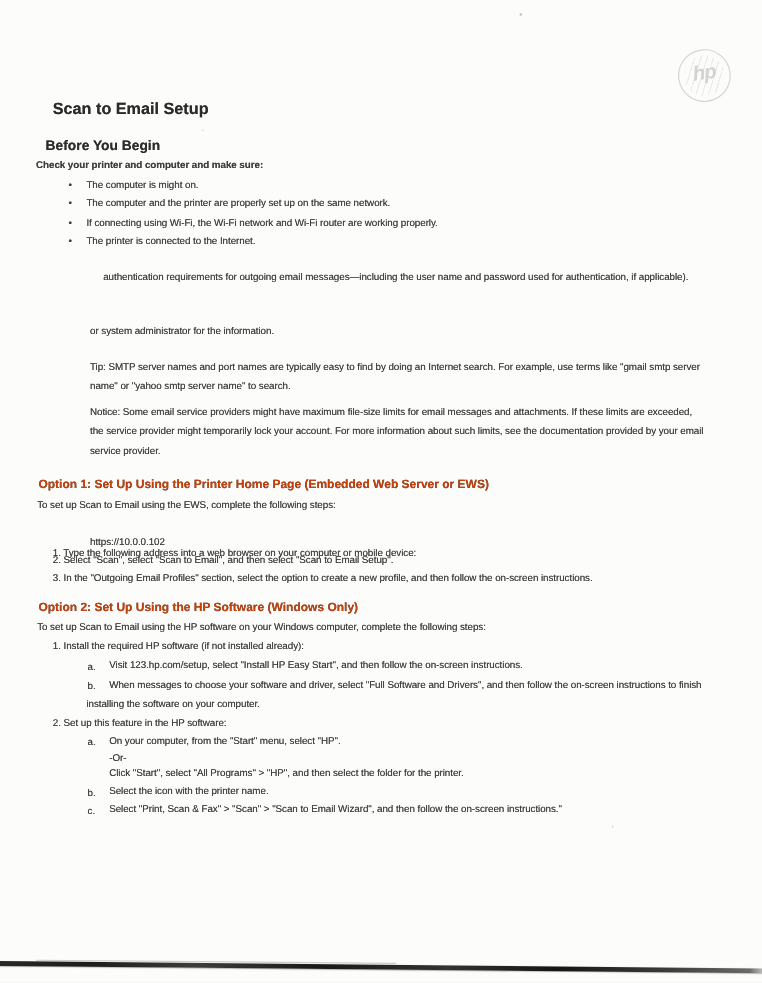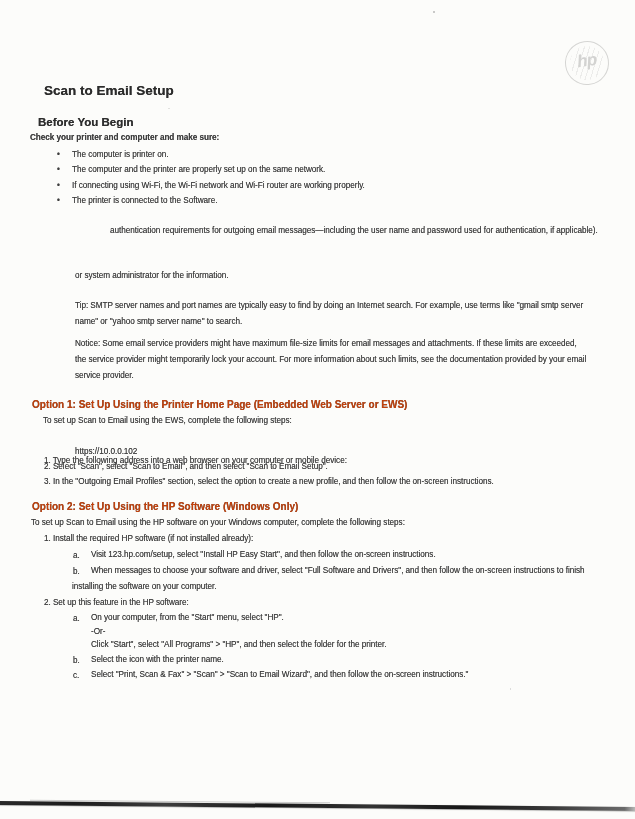--- a/index.html
+++ b/index.html
@@ -99,37 +99,37 @@
 
   <div class="speck" style="left:433px;top:11px;width:2px;height:2px;background:#b9b9b7;"></div>
   <div class="speck" style="left:168px;top:108px;width:2px;height:1px;background:#d8d8d6;"></div>
   <div class="speck" style="left:510px;top:688px;width:1px;height:2px;background:#d2d2d0;"></div>
 
   <div class="line doc-title" style="left:44px;top:84px;">Scan to Email Setup</div>
 
   <div class="line h2" style="left:38px;top:117px;">Before You Begin</div>
   <div class="line" style="left:30px;top:134px;font-weight:bold;">Check your printer and computer and make sure:</div>
 
-  <div class="line" style="left:57px;top:151px;"><span class="bullet-marker">•</span><span>The computer is printer on.</span></div>
+  <div class="line" style="left:57px;top:151px;"><span class="bullet-marker">•</span><span>The computer is might on.</span></div>
   <div class="line" style="left:57px;top:166px;"><span class="bullet-marker">•</span><span>The computer and the printer are properly set up on the same network.</span></div>
   <div class="line" style="left:57px;top:182px;"><span class="bullet-marker">•</span><span>If connecting using Wi-Fi, the Wi-Fi network and Wi-Fi router are working properly.</span></div>
-  <div class="line" style="left:57px;top:197px;"><span class="bullet-marker">•</span><span>The printer is connected to the Software.</span></div>
-  <div class="line" style="left:64px;top:227px;padding-left:46px;">authentication requirements for outgoing email messages—including the user name and password used for authentication, if applicable).</div>
+  <div class="line" style="left:57px;top:197px;"><span class="bullet-marker">•</span><span>The printer is connected to the Internet.</span></div>
+  <div class="line" style="left:40px;top:227px;padding-left:46px;">authentication requirements for outgoing email messages—including the user name and password used for authentication, if applicable).</div>
 
   <div class="line" style="left:75px;top:272px;">or system administrator for the information.</div>
 
   <div class="line" style="left:75px;top:302px;">Tip: SMTP server names and port names are typically easy to find by doing an Internet search. For example, use terms like "gmail smtp server</div>
   <div class="line" style="left:75px;top:318px;">name" or "yahoo smtp server name" to search.</div>
 
   <div class="line" style="left:75px;top:340px;">Notice: Some email service providers might have maximum file-size limits for email messages and attachments. If these limits are exceeded,</div>
   <div class="line" style="left:75px;top:356px;">the service provider might temporarily lock your account. For more information about such limits, see the documentation provided by your email</div>
   <div class="line" style="left:75px;top:372px;">service provider.</div>
 
   <div class="line h2-option" style="left:32px;top:400px;">Option 1: Set Up Using the Printer Home Page (Embedded Web Server or EWS)</div>
-  <div class="line" style="left:31px;top:417px;margin-left:12px;">To set up Scan to Email using the EWS, complete the following steps:</div>
+  <div class="line" style="left:31px;top:417px;">To set up Scan to Email using the EWS, complete the following steps:</div>
   <div class="line" style="left:44px;top:433px;margin-top:24px;">1. Type the following address into a web browser on your computer or mobile device:</div>
   <div class="line" style="left:75px;top:448px;">https://10.0.0.102</div>
   <div class="line" style="left:44px;top:463px;">2. Select "Scan", select "Scan to Email", and then select "Scan to Email Setup".</div>
   <div class="line" style="left:44px;top:478px;">3. In the "Outgoing Email Profiles" section, select the option to create a new profile, and then follow the on-screen instructions.</div>
 
   <div class="line h2-option" style="left:32px;top:502px;">Option 2: Set Up Using the HP Software (Windows Only)</div>
   <div class="line" style="left:31px;top:519px;">To set up Scan to Email using the HP software on your Windows computer, complete the following steps:</div>
   <div class="line" style="left:44px;top:535px;">1. Install the required HP software (if not installed already):</div>
 
   <div class="sub-label" style="left:73px;top:551px;">a.</div>

